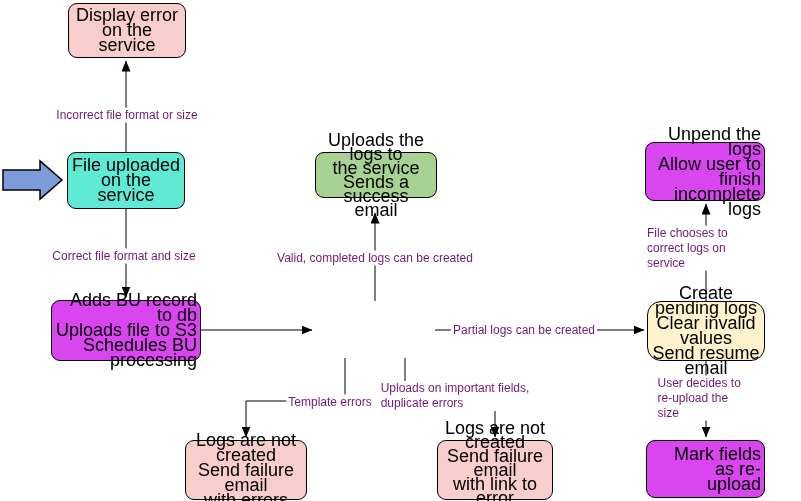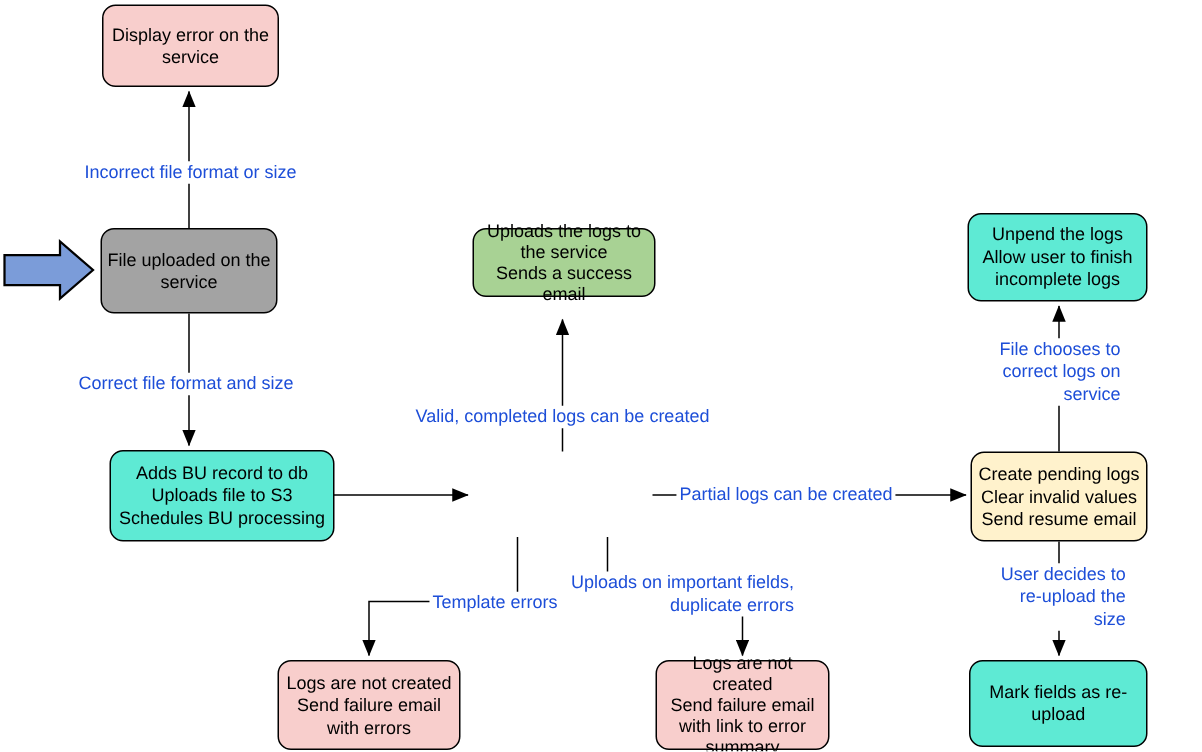--- a/index.html
+++ b/index.html
@@ -18,62 +18,62 @@
   }
   .node {
     position: absolute;
     box-sizing: border-box;
     border: 1px solid #000000;
     border-radius: 9px;
     display: flex;
     align-items: center;
     justify-content: center;
     text-align: center;
-    font-size: 12px;
+    font-size: 18px;
     line-height: 15px;
     color: #000000;
     white-space: pre-line;
     padding: 1px 3px;
     background: #ffffff;
   }
   .node.tight { line-height: 14px; }
   .fill-pink   { background: #f8cecc; }
-  .fill-blue   { background: #a3a3a3; }
+  .fill-blue   { background: #5eead4; }
   .fill-green  { background: #a8d294; }
   .fill-yellow { background: #fff2cc; }
-  .fill-white  { background: #5eead4; }
+  .fill-white  { background: #d946ef; text-align: right; }
 
   .edge-label {
     position: absolute;
     transform: translate(-50%, -50%);
     background: #ffffff;
     font-size: 12px;
     line-height: 15px;
-    color: #1d4ed8;
+    color: #701a75;
     white-space: pre-line;
-    text-align: right;
+    text-align: left;
     padding: 0 2px;
   }
 
   
   #n-display-error   { left: 68px;  top: 3px;   width: 118px; height: 55px; }
   #n-file-uploaded   { left: 67px;  top: 152px; width: 118px; height: 57px; }
-  #n-process-upload  { left: 51px;  top: 300px; width: 150px; height: 61px; margin-left: 22px; }
+  #n-process-upload  { left: 51px;  top: 300px; width: 150px; height: 61px; }
   #n-upload-success  { left: 315px; top: 152px; width: 122px; height: 46px; }
   #n-bu-service      { left: 315px; top: 301px; width: 120px; height: 57px; }
-  #n-create-pending  { left: 647px; top: 301px; width: 118px; height: 60px; }
+  #n-create-pending  { left: 647px; top: 301px; width: 118px; height: 60px; border-radius: 14px; }
   #n-unpend-logs     { left: 645px; top: 142px; width: 120px; height: 59px; }
   #n-mark-reupload   { left: 646px; top: 440px; width: 119px; height: 58px; }
   #n-failure-errors  { left: 185px; top: 440px; width: 122px; height: 60px; }
   #n-failure-summary { left: 437px; top: 440px; width: 116px; height: 60px; }
 
   
   #l-incorrect  { left: 127px; top: 115px; }
   #l-correct    { left: 124px; top: 256px; }
-  #l-valid      { left: 375px; top: 258px; margin-top: 20px; }
+  #l-valid      { left: 375px; top: 258px; }
   #l-partial    { left: 524px; top: 330px; }
   #l-choose     { left: 697px; top: 248px; }
   #l-reupload   { left: 704px; top: 398px; }
   #l-template   { left: 330px; top: 402px; }
   #l-fields     { left: 455px; top: 396px; }
 </style>
 </head>
 <body>
 
 <div id="canvas">

